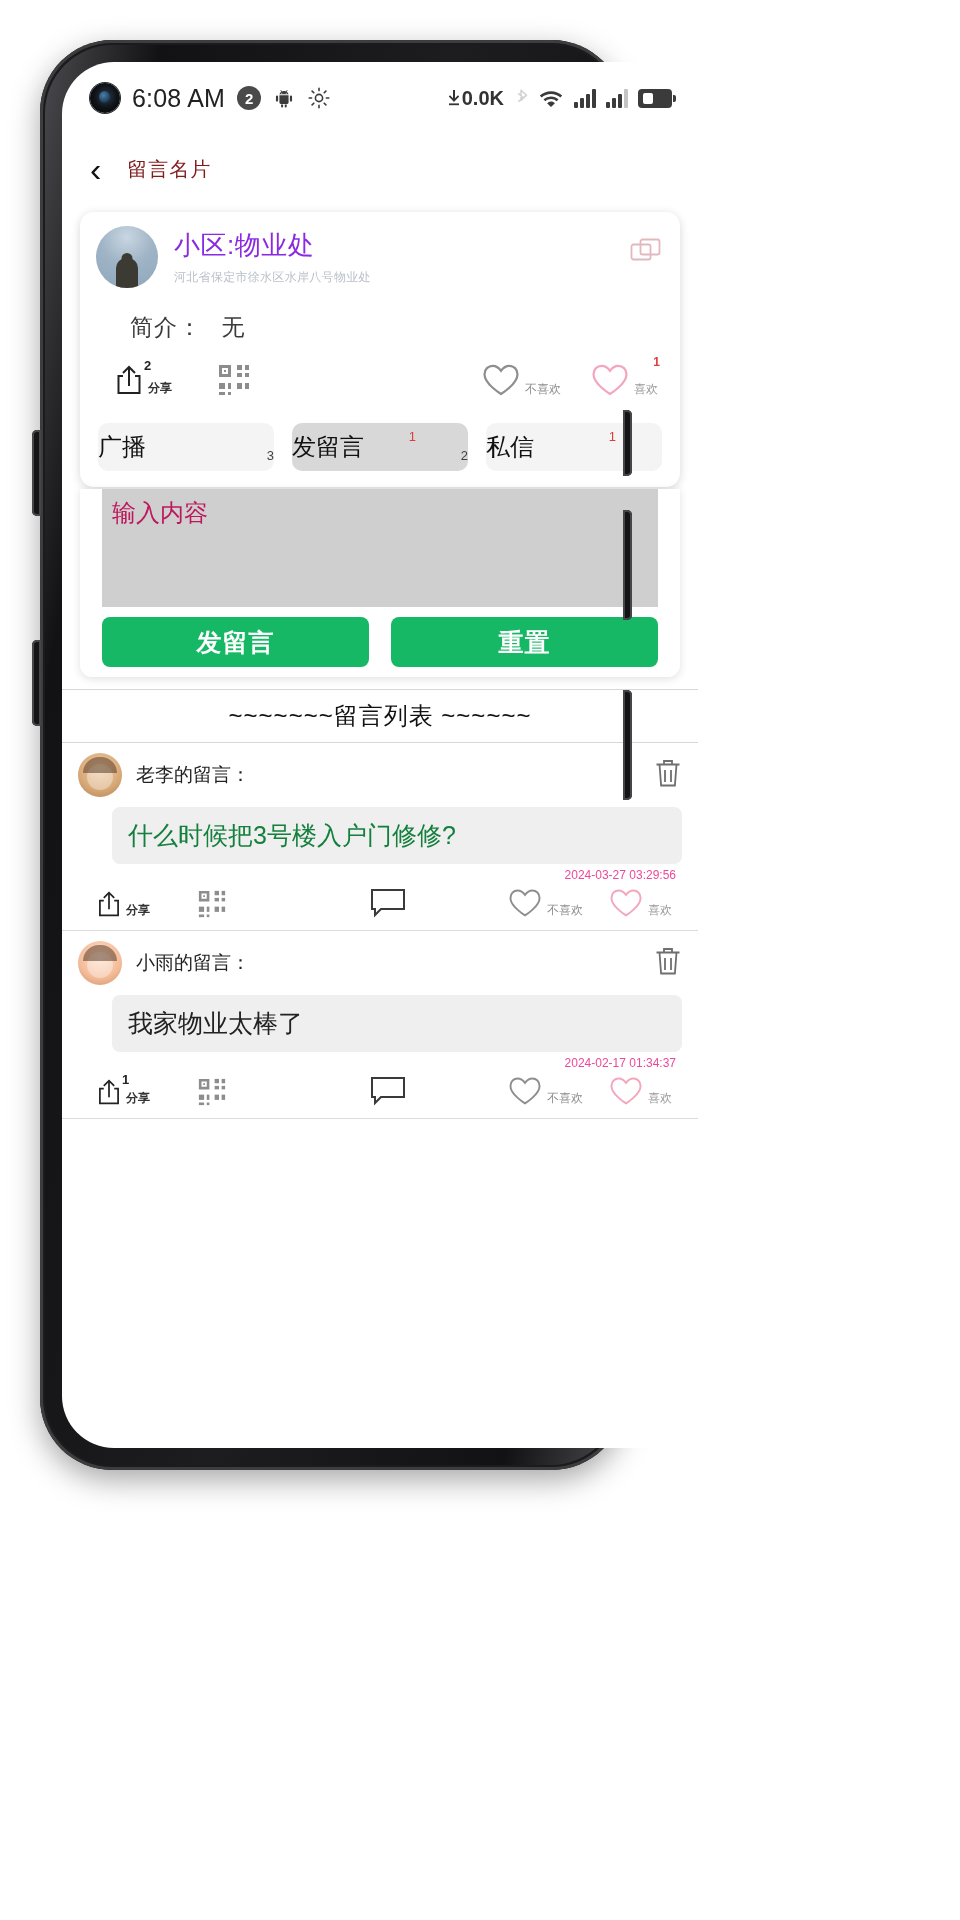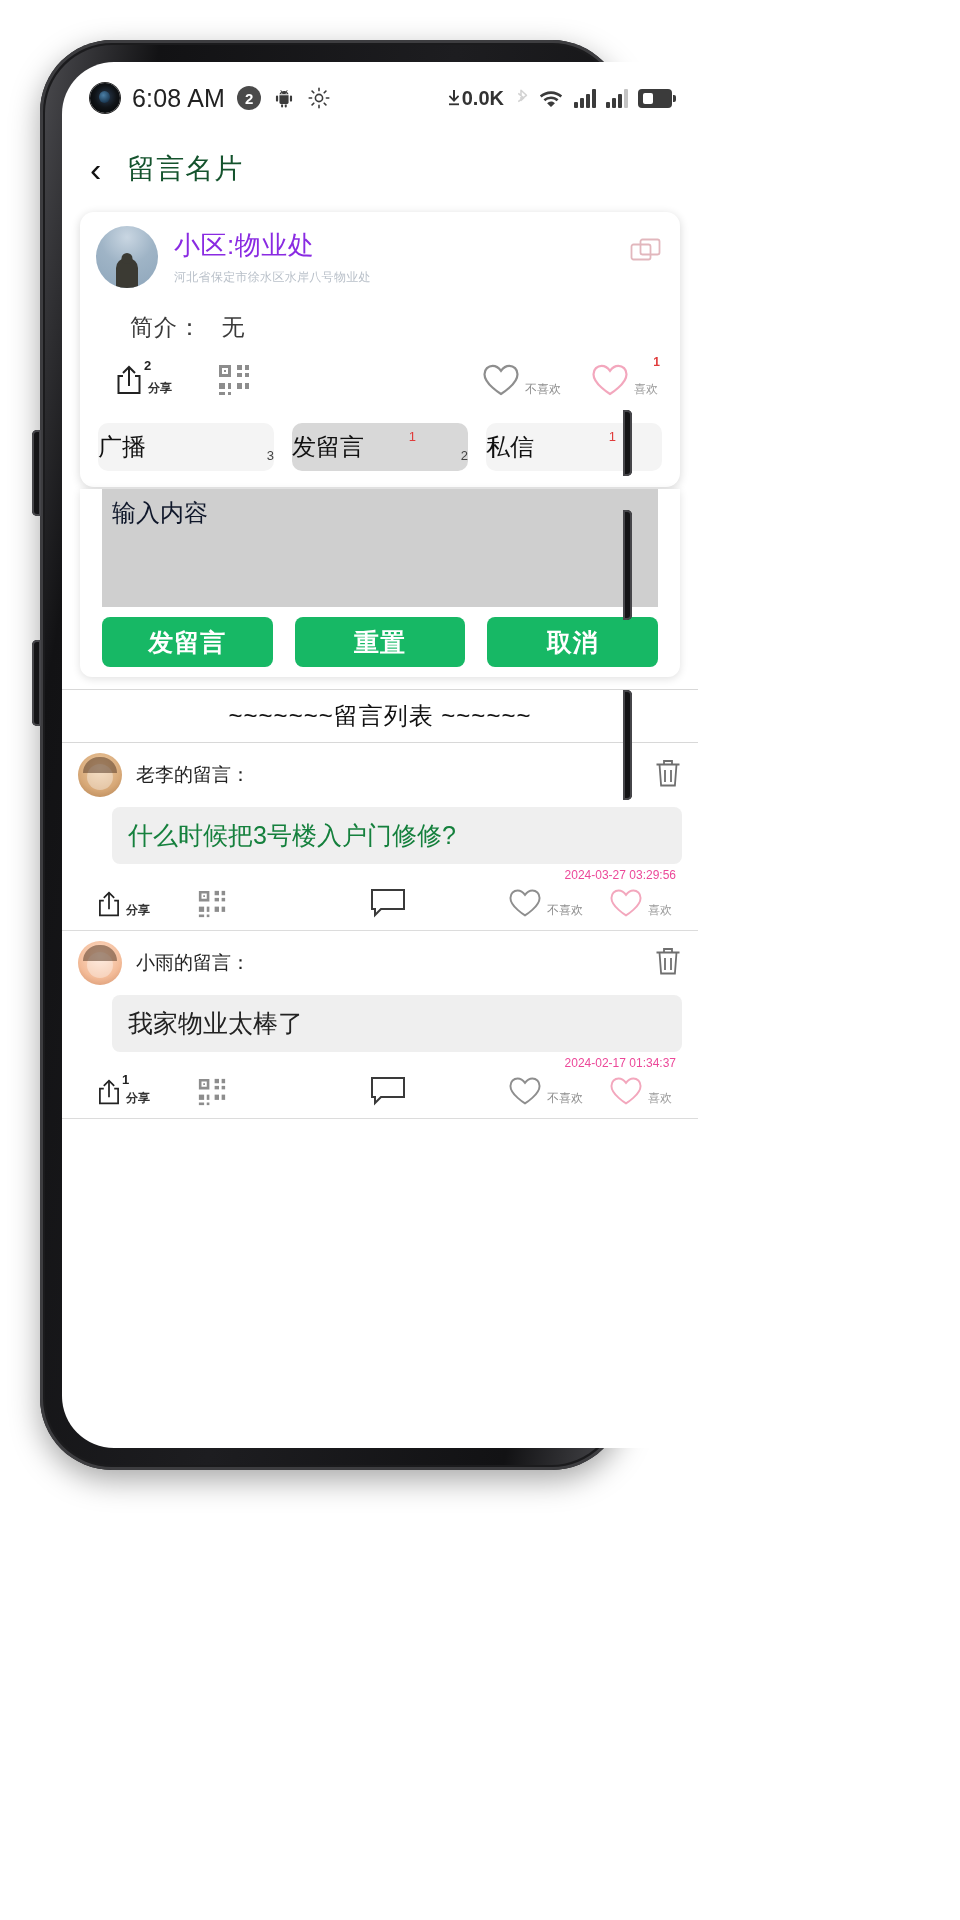--- a/index.html
+++ b/index.html
@@ -93,21 +93,21 @@
     background:#3b3b3b; border-radius:0 2px 2px 0;
   }
   .batt span{ display:block; width: 10px; height:11px; background:#fff; border-radius:2px; margin-left:2px;}
 
   
   .appbar{
     height: 70px; display:flex; align-items:center; gap: 26px;
     padding: 0 28px; background:#fff;
   }
   .back-chev{ font-size: 34px; color:#111; line-height:1; font-weight:400; }
-  .appbar-title{ font-size: 28px; color:#14532d; letter-spacing:1px; }
+  .appbar-title{ font-size: 20px; color:#7f1d1d; letter-spacing:1px; }
 
   
   .card{
     margin: 8px 18px 0 18px;
     background:#fff; border-radius: 14px;
     box-shadow: 0 2px 10px rgba(0,0,0,.16);
     padding: 14px 16px 16px 16px;
   }
   .card-top{ display:flex; align-items:flex-start; gap:16px; position:relative;}
   .avatar{
@@ -160,21 +160,21 @@
   .act-sub{ font-size:13px; color:#444; align-self:flex-end; padding-bottom:8px;}
 
   
   .compose{
     margin: 0 18px; background:#fff; border-radius: 0 0 12px 12px;
     box-shadow: 0 2px 8px rgba(0,0,0,.12);
     padding-bottom: 10px; margin-top: 2px;
   }
   .textarea{
     margin: 0 22px; background: #cfcfcf; height: 118px;
-    padding: 8px 10px; font-size: 24px; color:#0f172a; font-weight:500;
+    padding: 8px 10px; font-size: 24px; color:#be185d; font-weight:500;
   }
   .compose-btns{ display:flex; gap: 22px; padding: 10px 22px 0 22px;}
   .gbtn{
     flex:1; height: 50px; border-radius: 8px; background:#17b865;
     color:#fff; font-size: 25px; font-weight:700;
     display:flex; align-items:center; justify-content:center;
     letter-spacing:1px;
   }
 
   
@@ -385,21 +385,20 @@
             <span class="act-sup" style="top:6px; right:46px">1</span>
           </div>
         </div>
       </div>
 
       <div class="compose">
         <div class="textarea">输入内容</div>
         <div class="compose-btns">
           <div class="gbtn">发留言</div>
           <div class="gbtn">重置</div>
-          <div class="gbtn">取消</div>
         </div>
       </div>
 
       <div class="list-divider">~~~~~~~留言列表 ~~~~~~</div>
 
       <div class="msg">
         <div class="msg-head">
           <div class="msg-avatar"></div>
           <div class="msg-author">老李的留言：</div>
           <span class="trash">

